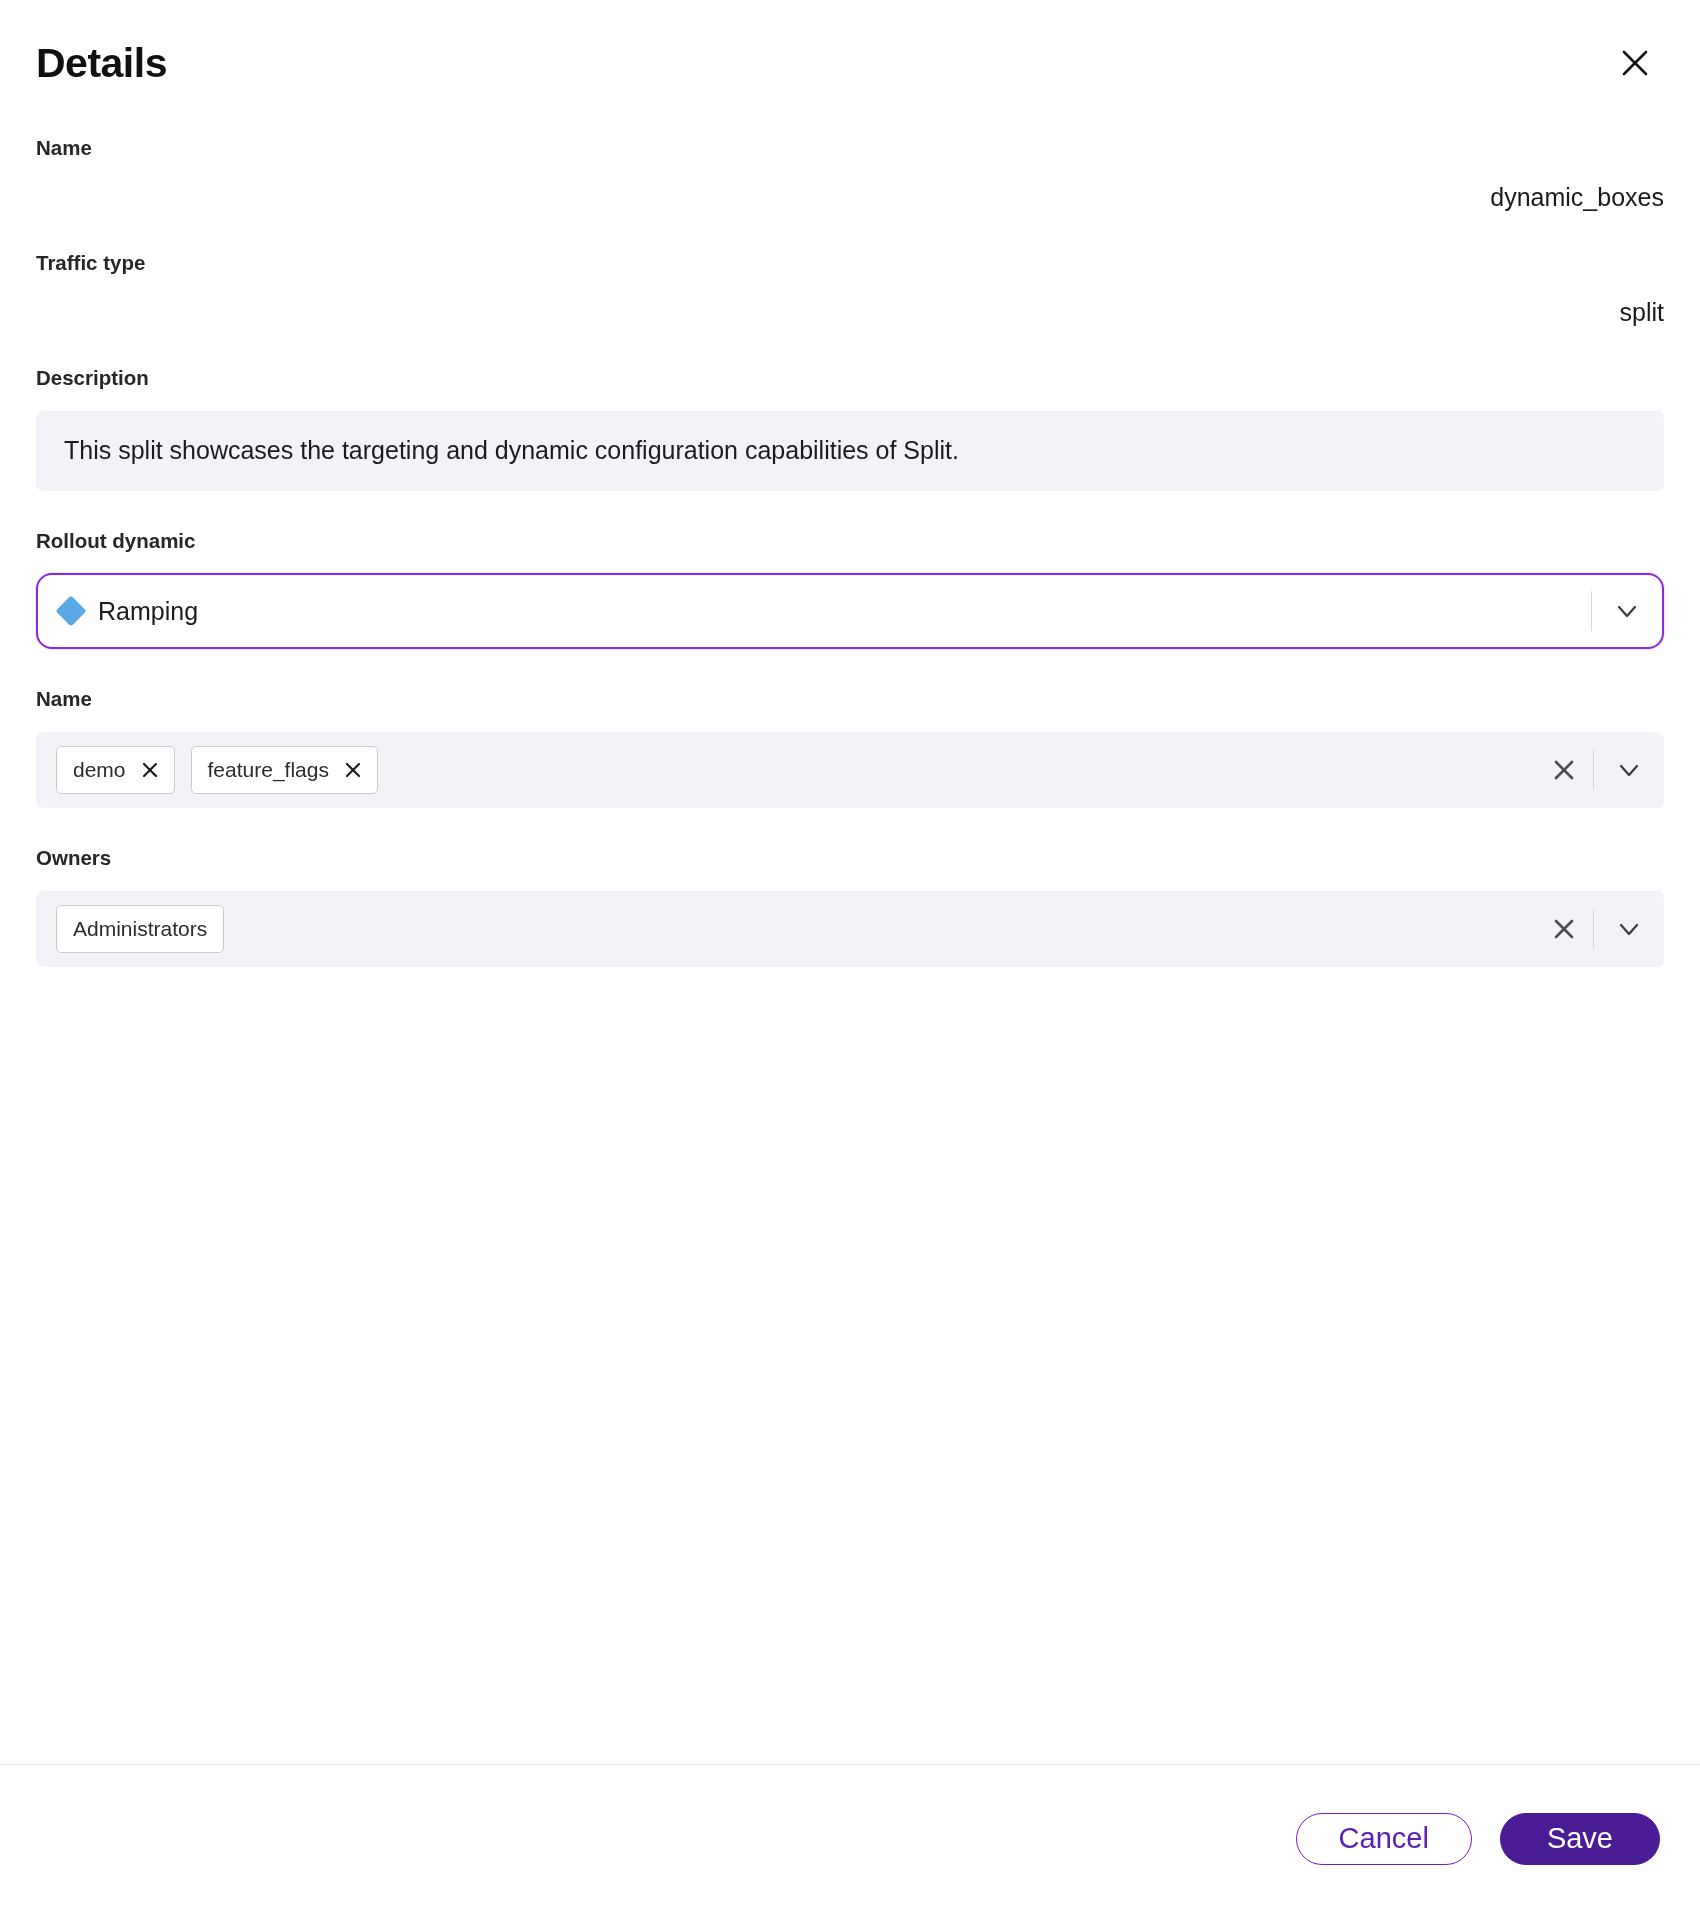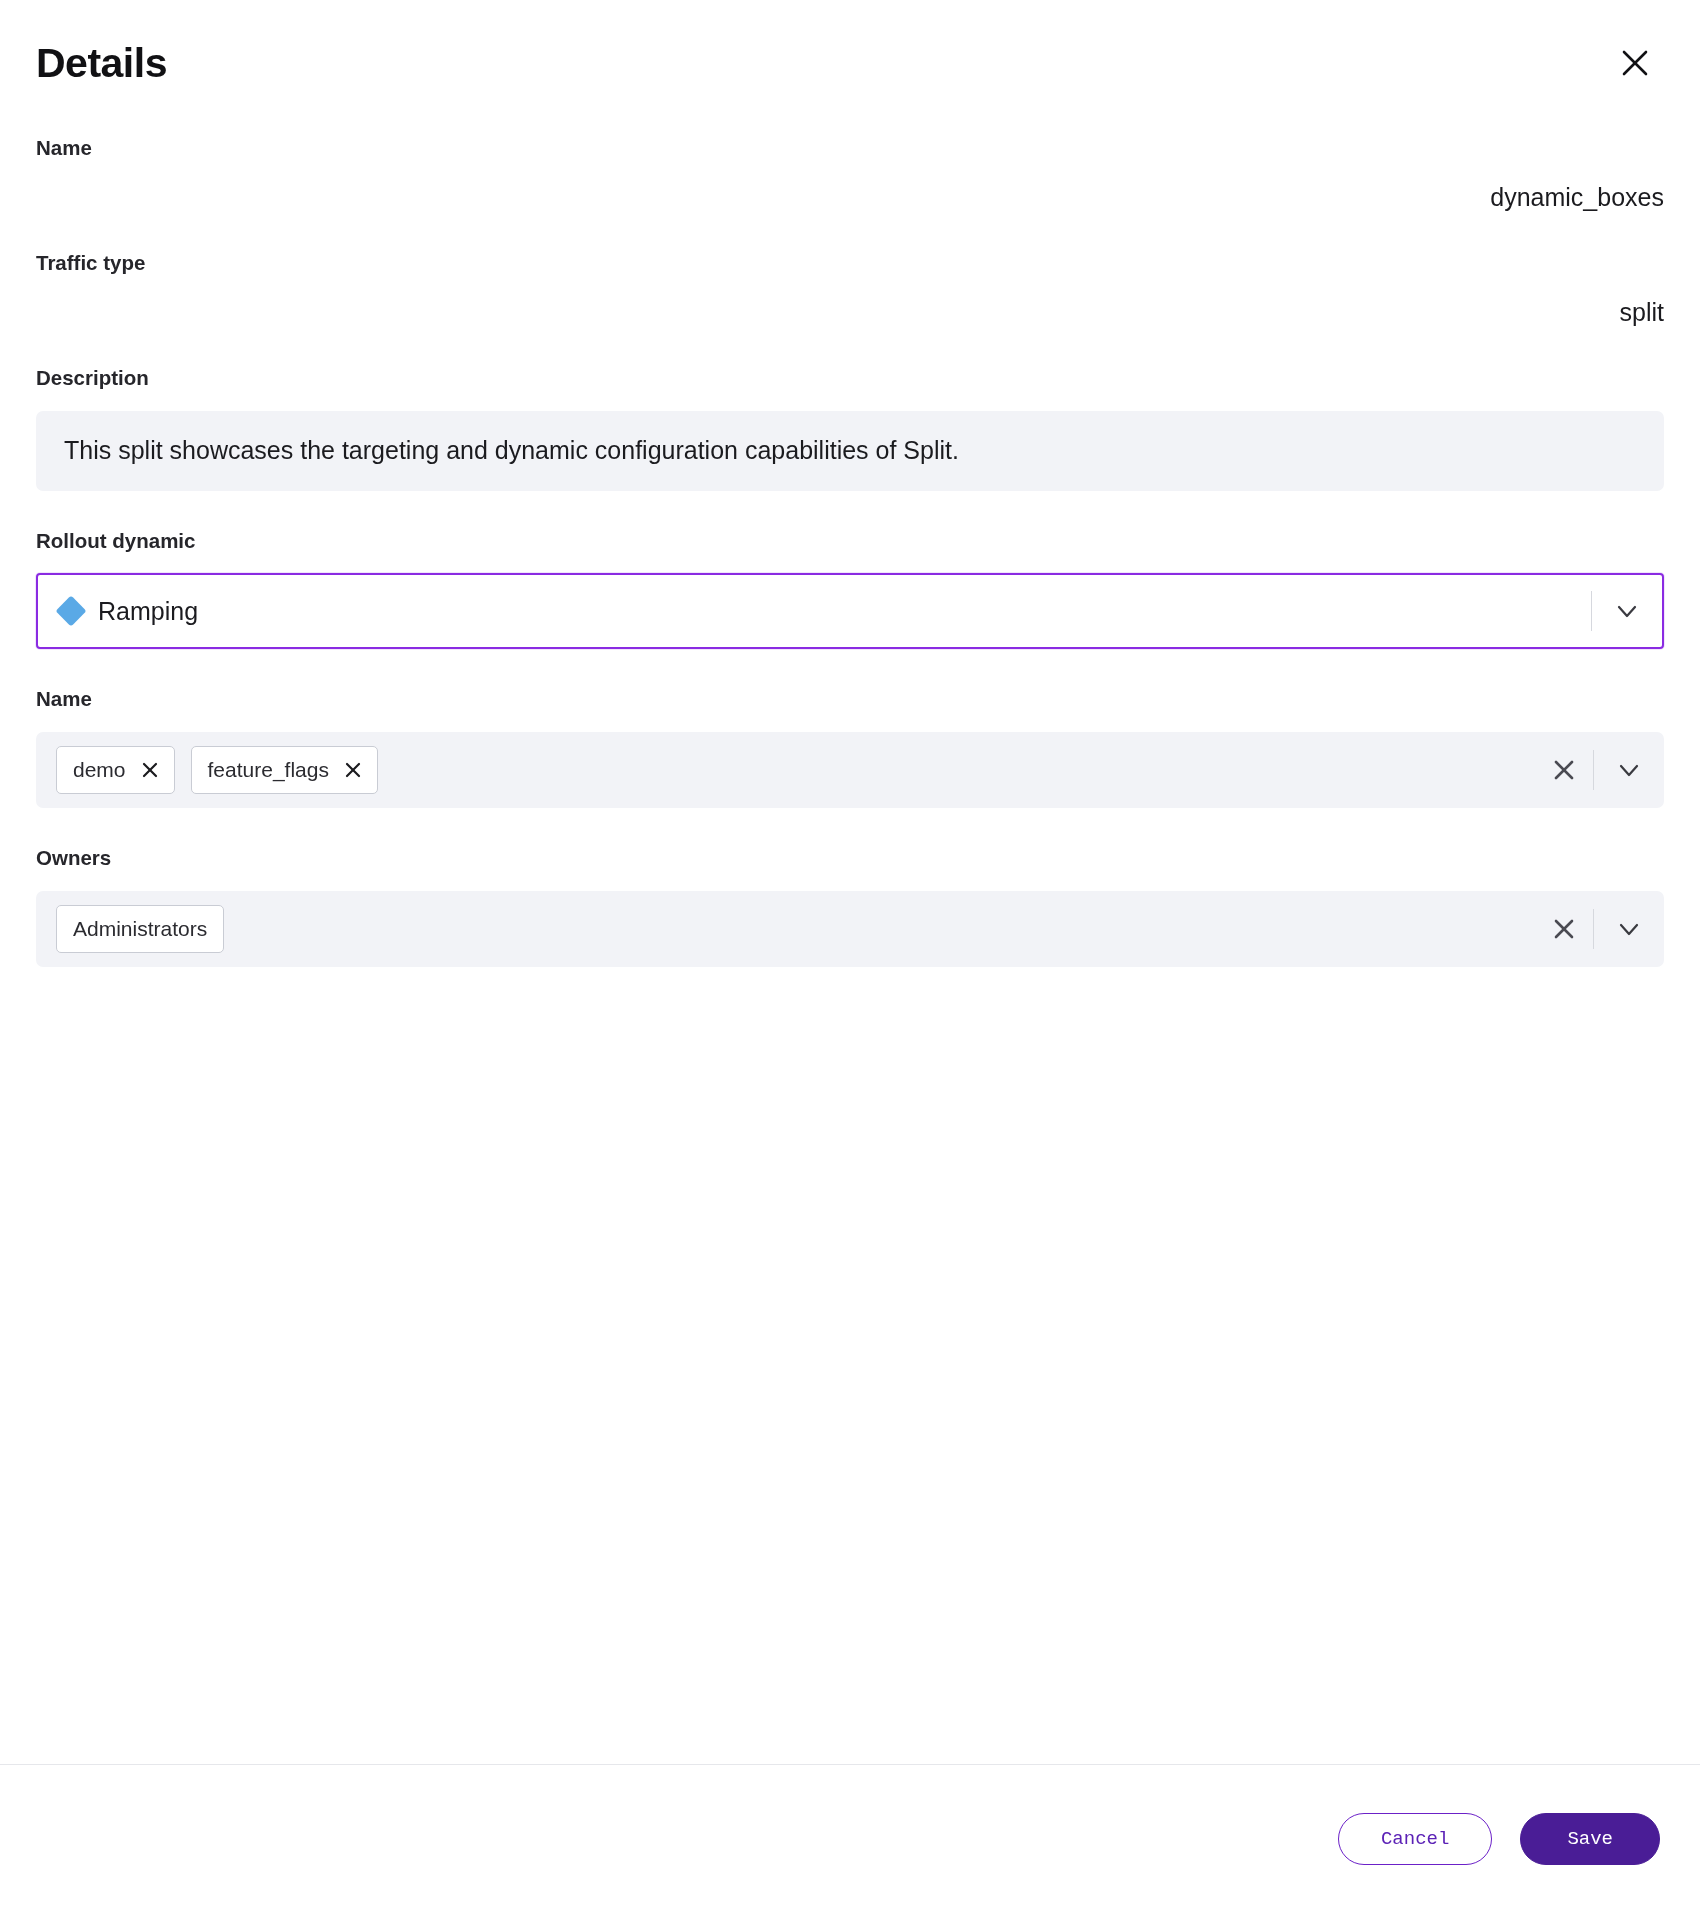--- a/index.html
+++ b/index.html
@@ -83,21 +83,21 @@
     color: #1b1b1f;
     line-height: 1.35;
     min-height: 80px;
     display: flex;
     align-items: center;
   }
 
   .select-box {
     height: 76px;
     border: 2px solid #8a2be2;
-    border-radius: 4px;
+    border-radius: 16px;
     display: flex;
     align-items: center;
     padding: 0 0 0 22px;
     background: #ffffff;
     box-shadow: 0 0 0 1px rgba(138,43,226,0.12);
   }
   .select-box .sel-content {
     flex: 1 1 auto;
     display: flex;
     align-items: center;
@@ -186,22 +186,22 @@
     border-top: 1px solid #e6e7eb;
     height: 148px;
     display: flex;
     align-items: center;
     justify-content: flex-end;
     gap: 28px;
     padding-right: 40px;
     flex: none;
   }
   .btn {
-    font-family: Liberation Mono, monospace;
-    font-size: 19px;
+    font-family: Liberation Sans, sans-serif;
+    font-size: 29px;
     border-radius: 40px;
     cursor: pointer;
     height: 52px;
     display: inline-flex;
     align-items: center;
     justify-content: center;
   }
   .btn-cancel {
     background: #ffffff;
     border: 1.5px solid #6b21c8;

